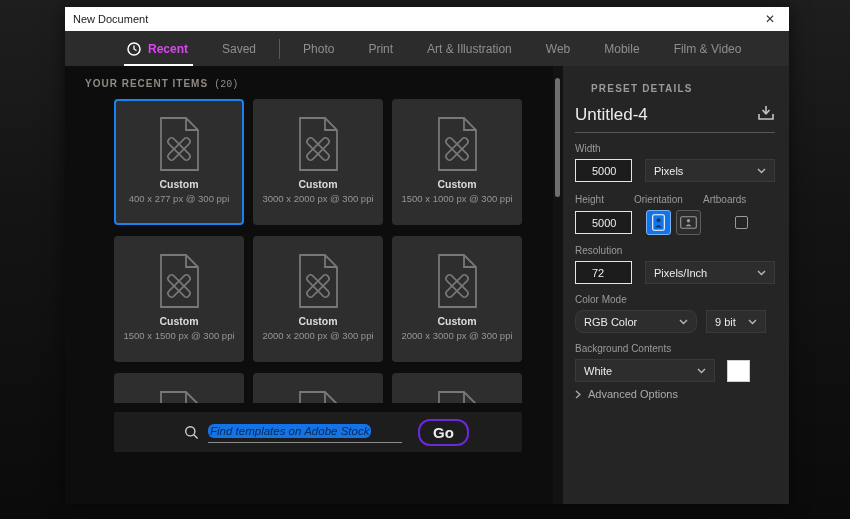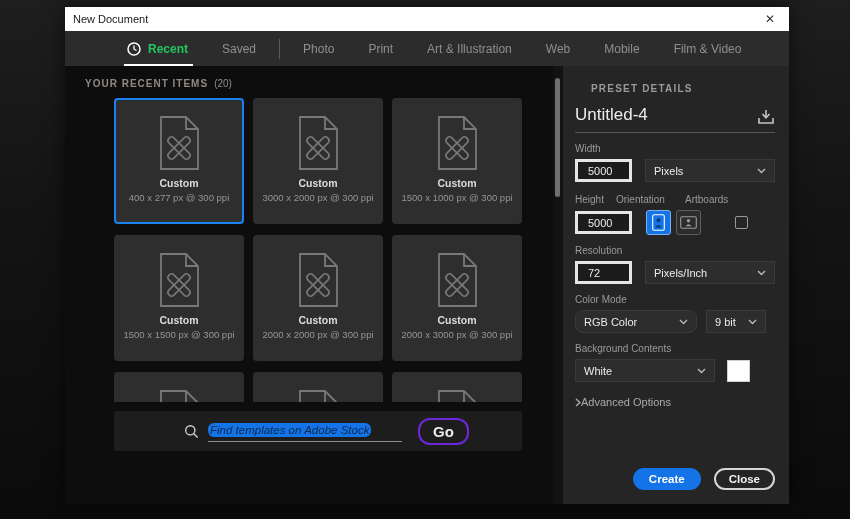--- a/index.html
+++ b/index.html
@@ -16,36 +16,36 @@
     padding:0 10px 0 8px; flex:0 0 auto; }
   .titlebar-text { font-size:11px; color:#1a1a1a; }
   .titlebar-close { margin-left:auto; font-size:12px; color:#333; width:18px;
     text-align:center; cursor:default; line-height:18px; }
 
   
   .tabbar { height:35px; background:#2c2c2c; display:flex; align-items:center;
     padding-left:45px; flex:0 0 auto; }
   .tab { position:relative; height:35px; display:flex; align-items:center;
     padding:0 17px; font-size:12px; color:#8f8f8f; cursor:default; }
-  .tab.active { color:#22c55e; font-weight:bold; }
+  .tab.active { color:#d946ef; font-weight:bold; }
   .tab .clock { margin-right:7px; display:flex; }
   .tab.active .tab-label::after { content:""; position:absolute; left:14px;
     right:12px; bottom:0; height:2px; background:#ffffff; }
   .tab-divider { width:1px; height:20px; background:#5a5a5a; margin:0 6px; }
 
   
   .dialog-body { flex:1; display:flex; min-height:0; }
   .main { width:491px; background:#0d0d0d; position:relative; }
   .scrollzone { width:10px; background:#121212; position:relative; }
   .scroll-thumb { position:absolute; left:2px; top:12px; width:5px; height:119px;
     border-radius:3px; background:#6f6f6f; }
 
   .section-heading { padding:12px 0 0 20px; font-size:10px; font-weight:bold;
     letter-spacing:1px; color:#8f8a84; }
-  .section-heading .count { font-weight:normal; color:#8f8f8f; margin-left:6px; letter-spacing:0; }
+  .section-heading .count { font-weight:normal; color:#8f8f8f; margin-left:6px; letter-spacing:0;font-family:Liberation Mono, monospace; }
 
   .cards-viewport { margin:9px 0 0 49px; width:410px; height:304px; overflow:hidden; }
   .cards { display:grid; grid-template-columns:repeat(3,130px);
     grid-auto-rows:126px; gap:11px 9px; }
   .card { background:#2e2e2e; border-radius:4px; border:2px solid transparent;
     display:flex; flex-direction:column; align-items:center; cursor:pointer; overflow:hidden; }
   .card.selected { border-color:var(--selection,#1a82f0); }
   .card .doc-icon { margin-top:13px; }
   .card-title { margin-top:4px; font-size:10.5px; font-weight:bold; color:#dcdcdc; }
   .card-subtitle { margin-top:3px; font-size:9.5px; color:#969696; white-space:nowrap; }
@@ -58,53 +58,53 @@
   .search-selection { background:var(--accent,#1473e6); color:#0a2b4e;
     font-style:italic; font-size:11.5px; padding:1px 2px;border-radius:6px; }
   .go-btn { margin-left:16px; border:2px solid #6d28d9; border-radius:12px;
     color:#ececec; font-size:15px; font-weight:bold; padding:3px 13px; cursor:pointer;
     background:transparent; }
 
   
   .panel { flex:1; background:#252525; position:relative; padding:0 14px 0 12px; }
   .panel-heading { margin:17px 0 0 16px; font-size:10px; font-weight:bold;
     letter-spacing:1.2px; color:#9a9a9a; }
-  .name-row { margin-top:11px; display:flex; align-items:flex-end;
+  .name-row { margin-top:11px; display:flex; align-items:flex-start;
     border-bottom:1px solid #565656; padding-bottom:7px; }
   .doc-name { flex:1; font-size:17px; color:#ececec; }
   .save-icon { display:flex; cursor:pointer; }
 
   .field-label { margin-top:10px; font-size:10px; color:#9a9a9a; }
   .label-trio { display:flex; margin-top:12px; font-size:10px; color:#9a9a9a; }
-  .label-trio span:nth-child(1) { width:41px; }
+  .label-trio span:nth-child(1) { width:59px; }
   .label-trio span:nth-child(2) { width:69px; }
 
   .field-row { display:flex; margin-top:5px; align-items:center; }
-  .num-input { width:57px; height:23px; background:#1c1c1c; border:3px solid #e5e5e5;
-    color:#ececec; font-size:11px; display:flex; align-items:center; padding-left:10px; }
+  .num-input { width:57px; height:23px; background:#1c1c1c; border:1px solid #e5e5e5;
+    color:#ececec; font-size:11px; display:flex; align-items:center; padding-left:16px; }
   .dropdown { height:23px; background:#2d2d2d; border:1px solid #3a3a3a;
     color:#ececec; font-size:11px; display:flex; align-items:center;
     padding:0 8px; margin-left:13px; cursor:pointer; }
   .dropdown .chev { margin-left:auto; display:flex; }
   .dd-unit { width:130px; }
   .dd-colormode { width:122px; margin-left:0;border-radius:8px; }
   .dd-bits { width:60px; margin-left:9px; }
   .dd-bg { width:140px; margin-left:0; }
 
   .orient-btn { width:25px; height:25px; border-radius:3px; margin-right:5px;
     display:flex; align-items:center; justify-content:center; cursor:pointer; }
   .orient-portrait { background:var(--accent,#1473e6); border:1px solid #7ab1ef; margin-left:14px; }
   .orient-landscape { background:#2c2c2c; border:1px solid #5d5d5d; }
   .artboards-checkbox { width:13px; height:13px; border:1px solid #9a9a9a;
     border-radius:2px; margin-left:29px; cursor:pointer; background:transparent; }
 
   .bg-swatch { width:23px; height:22px; background:#ffffff; border:1px solid #cfcfcf;
     margin-left:12px; cursor:pointer; }
 
-  .advanced-row { margin-top:14px; display:flex; align-items:center; 
+  .advanced-row { margin-top:6px; display:flex; align-items:center; gap:7px;
     color:#ababab; font-size:11px; cursor:pointer; }
 
   .panel-actions { position:absolute; right:14px; bottom:14px; display:flex; gap:13px; }
   .create-btn { background:var(--accent,#1473e6); border:none; color:#ffffff;
     font-weight:bold; font-size:11.5px; padding:5px 16px; border-radius:13px; cursor:pointer; }
   .close-btn { background:transparent; border:2px solid #d6d6d6; color:#f2f2f2;
     font-weight:bold; font-size:11.5px; padding:3px 13px; border-radius:13px; cursor:pointer; }
 </style>
 </head>
 <body>
@@ -389,20 +389,16 @@
           <div class="bg-swatch"></div>
         </div>
 
         <div class="advanced-row">
           <svg width="6" height="9" viewBox="0 0 6 9">
             <polyline points="1,1 5,4.5 1,8" fill="none" stroke="#ababab" stroke-width="1.4"></polyline>
           </svg>
           <span>Advanced Options</span>
         </div>
 
-        <div class="panel-actions">
-          <button class="create-btn">Create</button>
-          <button class="close-btn">Close</button>
-        </div>
       </div>
     </div>
   </div>
 </div>
 
 </body></html>

